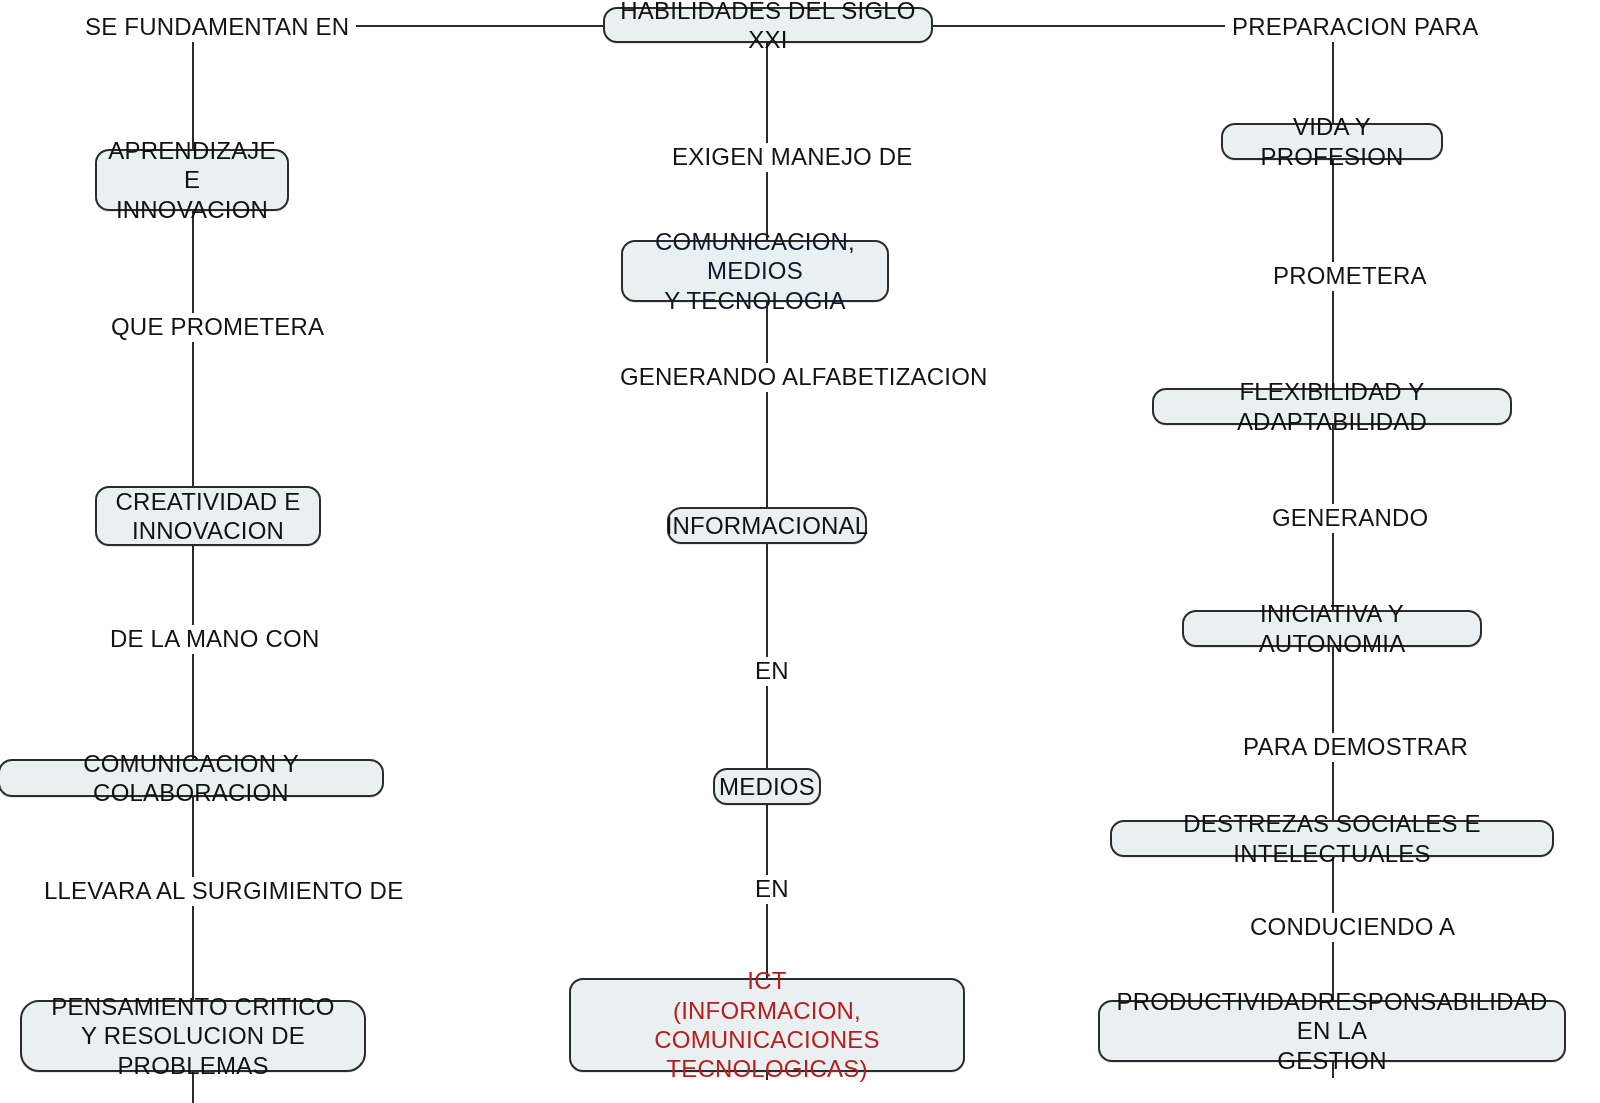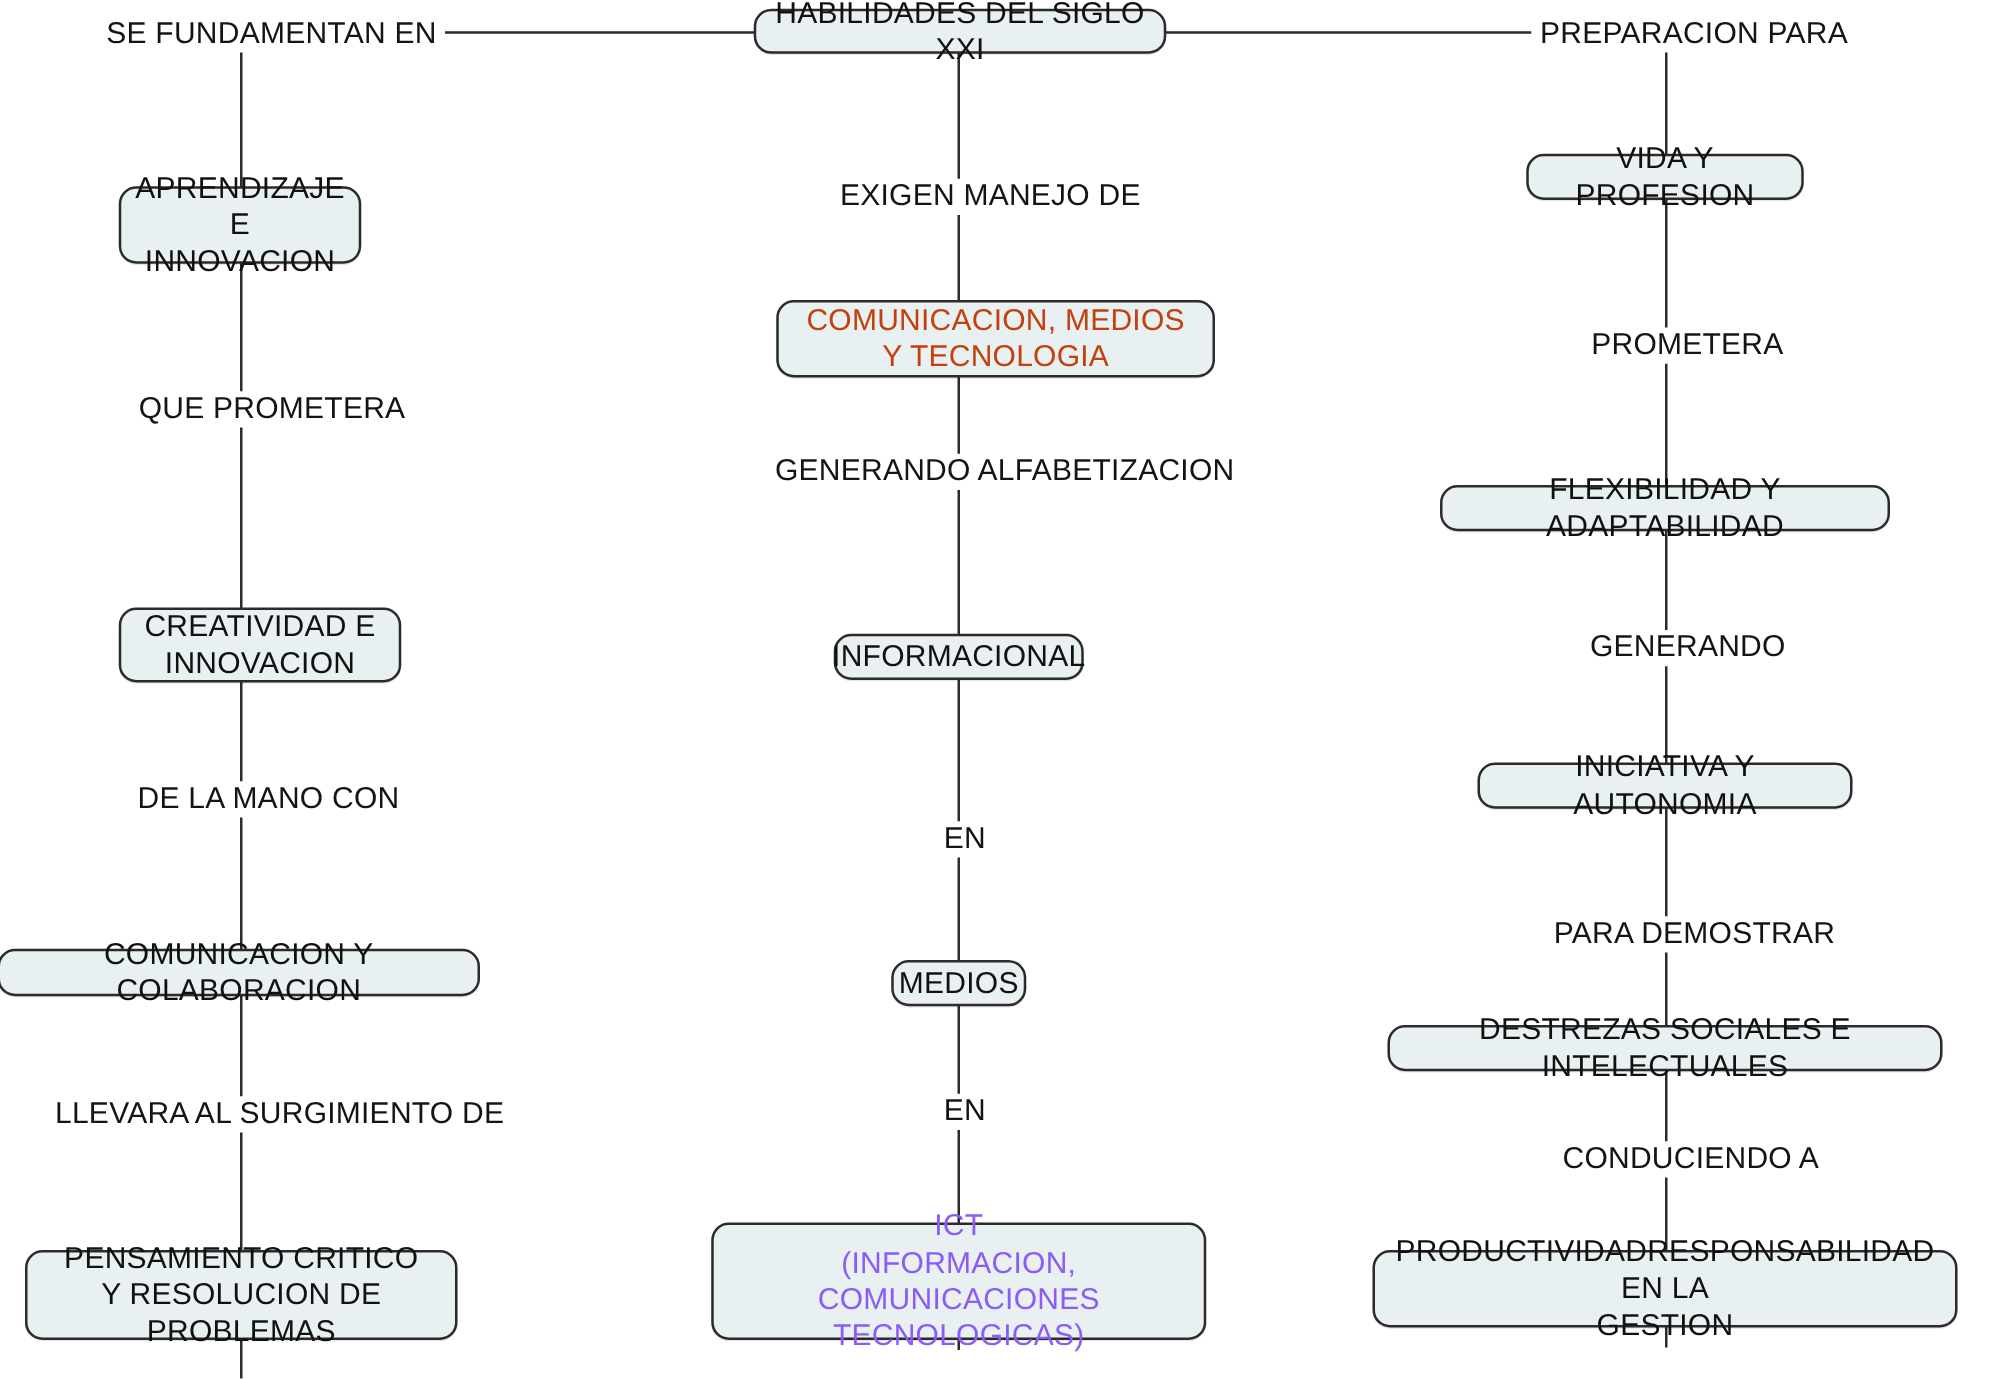--- a/index.html
+++ b/index.html
@@ -92,39 +92,39 @@
 
   <div class="node" style="left: 95px; top: 486px; width: 226px; height: 60px; background: rgb(233, 240, 242); border-color: rgb(43, 43, 43); color: rgb(17, 17, 17);">CREATIVIDAD E
 INNOVACION</div>
 
   <div class="link-label" style="left:103px; top:625px;">DE LA MANO CON</div>
 
   <div class="node" style="left: -2px; top: 759px; width: 386px; height: 38px; background: rgb(233, 240, 242); border-color: rgb(43, 43, 43); color: rgb(17, 17, 17);">COMUNICACION Y COLABORACION</div>
 
   <div class="link-label" style="left:37px; top:877px;">LLEVARA AL SURGIMIENTO DE</div>
 
-  <div class="node" style="left: 20px; top: 1000px; width: 346px; height: 72px; background: rgb(233, 240, 242); border-color: rgb(43, 43, 43); color: rgb(17, 17, 17);">PENSAMIENTO CRITICO
+  <div class="node" style="left: 20px; top: 1000px; width: 346px; height: 72px; background: rgb(233, 240, 242); border-color: rgb(43, 43, 43); color: rgb(17, 17, 17); border-radius: 19px;">PENSAMIENTO CRITICO
 Y RESOLUCION DE PROBLEMAS</div>
 
   <div class="link-label" style="left:665px; top:143px;">EXIGEN MANEJO DE</div>
 
-  <div class="node" style="left: 621px; top: 240px; width: 351px; height: 62px; background: rgb(233, 240, 242); border-color: rgb(43, 43, 43); color: #c2410c;">COMUNICACION, MEDIOS
+  <div class="node" style="left: 621px; top: 240px; width: 268px; height: 62px; background: rgb(233, 240, 242); border-color: rgb(43, 43, 43); color: #0f172a;">COMUNICACION, MEDIOS
 Y TECNOLOGIA</div>
 
   <div class="link-label" style="left:613px; top:363px;">GENERANDO ALFABETIZACION</div>
 
   <div class="node" style="left: 667px; top: 507px; width: 200px; height: 37px; background: rgb(233, 240, 242); border-color: rgb(43, 43, 43); color: rgb(17, 17, 17);">INFORMACIONAL</div>
 
   <div class="link-label" style="left:748px; top:657px;">EN</div>
 
   <div class="node" style="left: 713px; top: 768px; width: 108px; height: 37px; background: rgb(233, 240, 242); border-color: rgb(43, 43, 43); color: rgb(17, 17, 17);">MEDIOS</div>
 
   <div class="link-label" style="left:748px; top:875px;">EN</div>
 
-  <div class="node" style="left: 569px; top: 978px; width: 396px; height: 94px; background: rgb(233, 240, 242); border-color: rgb(43, 43, 43); color: #8b5cf6;">ICT
+  <div class="node" style="left: 569px; top: 978px; width: 396px; height: 94px; background: rgb(233, 240, 242); border-color: rgb(43, 43, 43); color: #b91c1c;">ICT
 (INFORMACION, COMUNICACIONES
 TECNOLOGICAS)</div>
 
   <div class="link-label" style="left:1225px; top:13px;">PREPARACION PARA</div>
 
   <div class="node" style="left: 1221px; top: 123px; width: 222px; height: 37px; background: rgb(233, 240, 242); border-color: rgb(43, 43, 43); color: rgb(17, 17, 17);">VIDA Y PROFESION</div>
 
   <div class="link-label" style="left:1266px; top:262px;">PROMETERA</div>
 
   <div class="node" style="left: 1152px; top: 388px; width: 360px; height: 37px; background: rgb(233, 240, 242); border-color: rgb(43, 43, 43); color: rgb(17, 17, 17);">FLEXIBILIDAD Y ADAPTABILIDAD</div>

